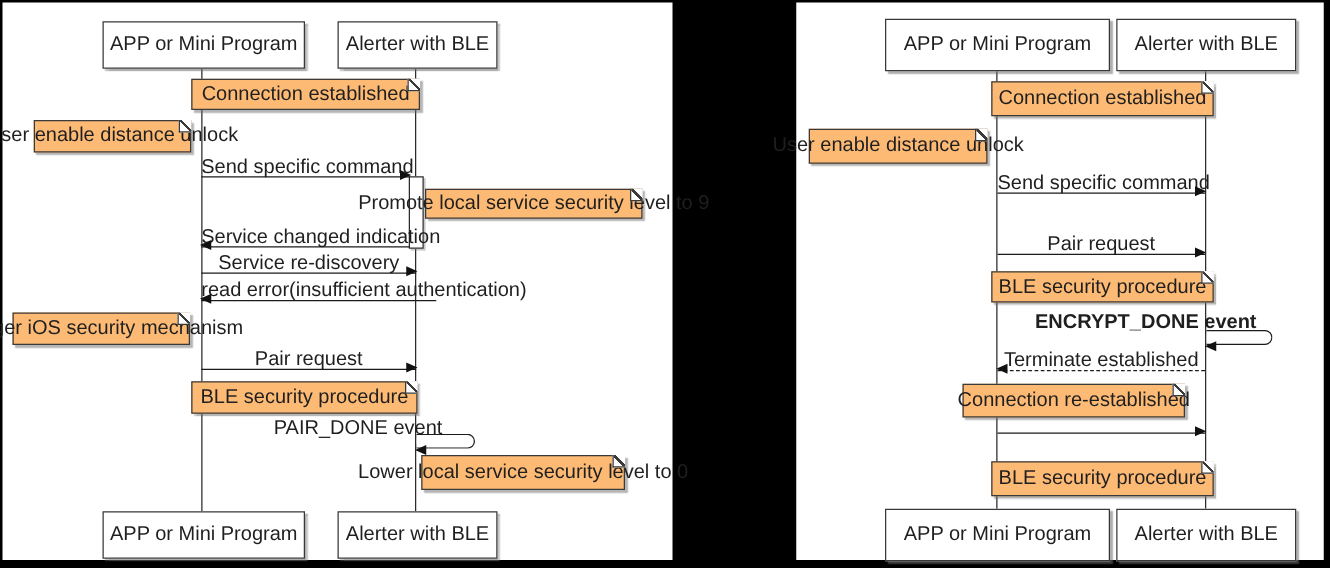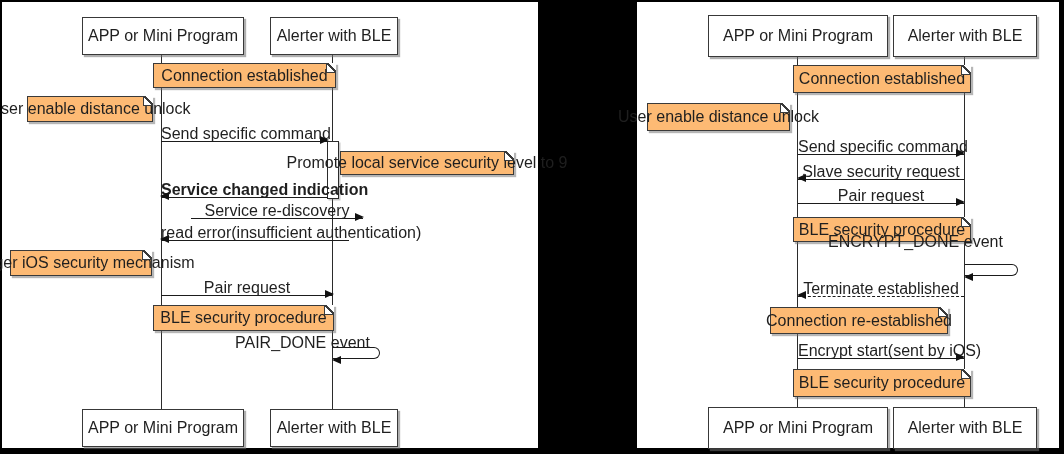--- a/index.html
+++ b/index.html
@@ -71,53 +71,56 @@
     </div>
   <div class="note pL" style="left:340px;top:151px;width:172px;height:22px;">
     <span>Promote local service security level to 9</span>
     </div>
   <div class="note pL" style="left:10px;top:250px;width:140px;height:24px;">
     <span>Trigger iOS security mechanism</span>
     </div>
   <div class="note pL" style="left:153px;top:305px;width:179px;height:24px;">
     <span>BLE security procedure</span>
     </div>
+  <div class="note pL" style="left:337px;top:364px;width:161px;height:26px;">
+    <span>Lower local service security level to 0</span>
+    </div>
 
   <div class="msg pL" style="left:161px;top:128px;width:167px;">
     <div class="lbl">Send specific command</div>
     <div class="ln">
         <i class="ah r"></i>
       </div>
   </div>
-  <div class="msg pL" style="left:161px;top:184px;width:167px;font-weight:bold;">
+  <div class="msg pL" style="left:161px;top:184px;width:167px;">
     <div class="lbl">Service changed indication</div>
     <div class="ln">
         <i class="ah l"></i>
       </div>
   </div>
-  <div class="msg pL" style="left:161px;top:205px;width:172px;padding-left:30px;">
+  <div class="msg pL" style="left:161px;top:205px;width:172px;">
     <div class="lbl">Service re-discovery</div>
     <div class="ln">
         <i class="ah r"></i>
       </div>
   </div>
   <div class="msg pL" style="left:161px;top:227px;width:188px;">
     <div class="lbl">read error(insufficient authentication)</div>
     <div class="ln">
         <i class="ah l"></i>
       </div>
   </div>
   <div class="msg pL" style="left:161px;top:282px;width:172px;">
     <div class="lbl">Pair request</div>
     <div class="ln">
         <i class="ah r"></i>
       </div>
   </div>
 
-  <div class="selflbl pL" style="left:235px;top:337px;width:100px;">PAIR_DONE event</div>
+  <div class="selflbl pL" style="left:219px;top:337px;width:100px;">PAIR_DONE event</div>
   <div class="loop" style="left:333px;top:347px;width:46px;height:10px;">
     <i class="ah l"></i>
   </div>
 
   <section class="panel pR" style="left:637px;top:2px;width:422px;height:446px;">
   </section>
 
   <div class="lifeline" style="left:797px;top:55px;height:352px;"></div>
   <div class="lifeline" style="left:964px;top:55px;height:352px;"></div>
 
@@ -149,43 +152,36 @@
   <div class="note pR" style="left:793px;top:369px;width:176px;height:26px;">
     <span>BLE security procedure</span>
     </div>
 
   <div class="msg pR" style="left:798px;top:141px;width:166px;">
     <div class="lbl">Send specific command</div>
     <div class="ln">
         <i class="ah r"></i>
       </div>
   </div>
-  <div class="msg pR" style="left:798px;top:166px;width:166px;">
-    <div class="lbl">Slave security request</div>
-    <div class="ln">
-        <i class="ah l"></i>
-      </div>
-  </div>
   <div class="msg pR" style="left:798px;top:190px;width:166px;">
     <div class="lbl">Pair request</div>
     <div class="ln">
         <i class="ah r"></i>
       </div>
   </div>
   <div class="msg pR" style="left:798px;top:283px;width:166px;">
     <div class="lbl">Terminate established</div>
     <div class="ln dashed">
         <i class="ah l"></i>
       </div>
   </div>
   <div class="msg pR" style="left:798px;top:345px;width:166px;">
-    <div class="lbl">Encrypt start(sent by iOS)</div>
     <div class="ln">
         <i class="ah r"></i>
       </div>
   </div>
 
-  <div class="selflbl pR" style="left:828px;top:236px;width:130px;">ENCRYPT_DONE event</div>
+  <div class="selflbl pR" style="left:828px;top:252px;width:130px;font-weight:bold;">ENCRYPT_DONE event</div>
   <div class="loop" style="left:965px;top:264px;width:52px;height:10px;">
     <i class="ah l"></i>
   </div>
 
 </div>
 
 </body></html>

